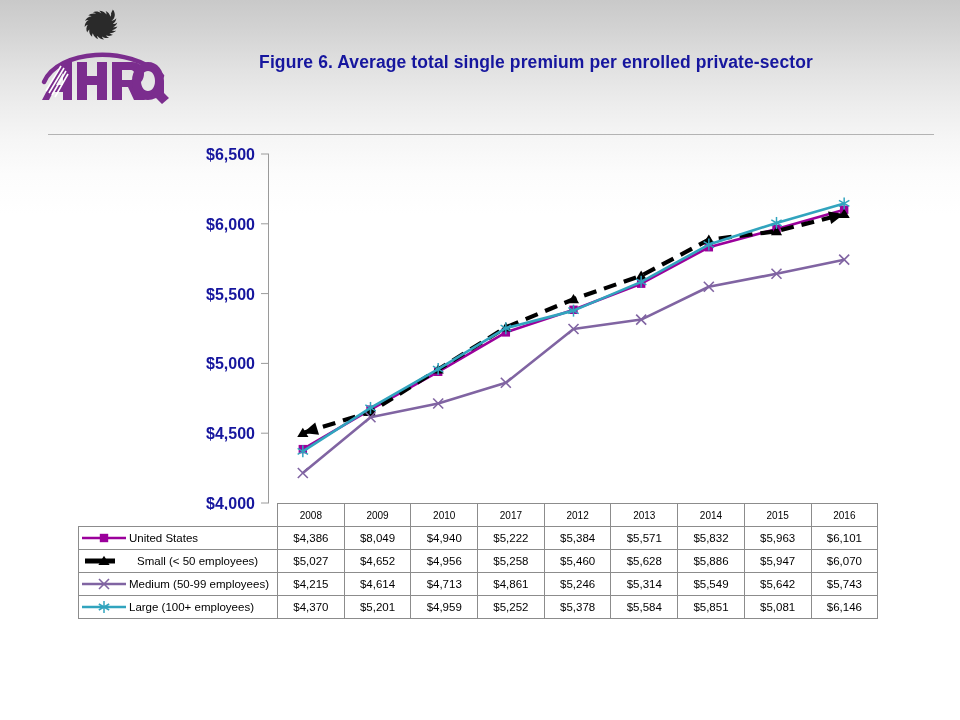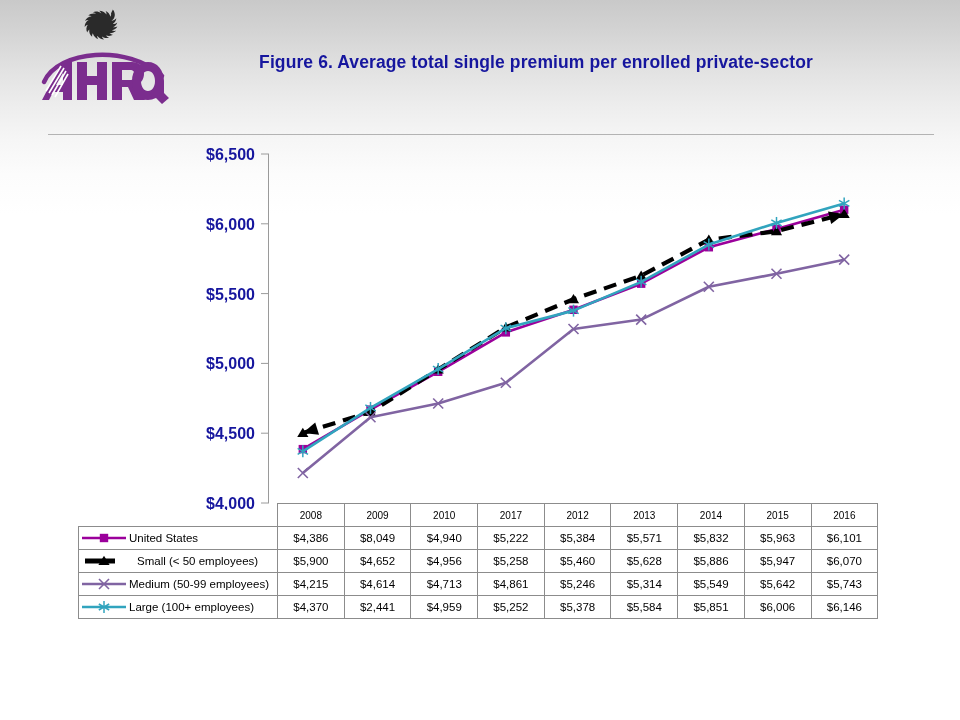--- a/index.html
+++ b/index.html
@@ -417,21 +417,21 @@
               <div class="legend-inner">
                 <svg width="46" height="20" viewBox="0 0 46 20" class="legend-swatch">
                   <line x1="4" x2="34" y1="10" y2="10" stroke="#000000" stroke-width="5"></line>
                   <g>
                     <polygon points="23,4.8 28.6,14 17.4,14" fill="#000000"></polygon>
                   </g>
                 </svg>
                 <span class="legend-text indent">Small (&lt; 50 employees)</span>
               </div>
             </td>
-            <td>$5,900</td>
+            <td>$5,027</td>
             <td>$4,652</td>
             <td>$4,956</td>
             <td>$5,258</td>
             <td>$5,460</td>
             <td>$5,628</td>
             <td>$5,886</td>
             <td>$5,947</td>
             <td>$6,070</td>
           </tr>
           <tr>
@@ -465,27 +465,27 @@
                   <g>
                     <line x1="23" y1="4" x2="23" y2="16" stroke="#31a4be" stroke-width="1.5"></line>
                     <line x1="17.8" y1="7" x2="28.2" y2="13" stroke="#31a4be" stroke-width="1.5"></line>
                     <line x1="17.8" y1="13" x2="28.2" y2="7" stroke="#31a4be" stroke-width="1.5"></line>
                   </g>
                 </svg>
                 <span class="legend-text">Large (100+ employees)</span>
               </div>
             </td>
             <td>$4,370</td>
-            <td>$2,441</td>
+            <td>$5,201</td>
             <td>$4,959</td>
             <td>$5,252</td>
             <td>$5,378</td>
             <td>$5,584</td>
             <td>$5,851</td>
-            <td>$6,006</td>
+            <td>$5,081</td>
             <td>$6,146</td>
           </tr>
         </tbody>
     </table>
   </div>
 
 
 </div>
 
 </body></html>

